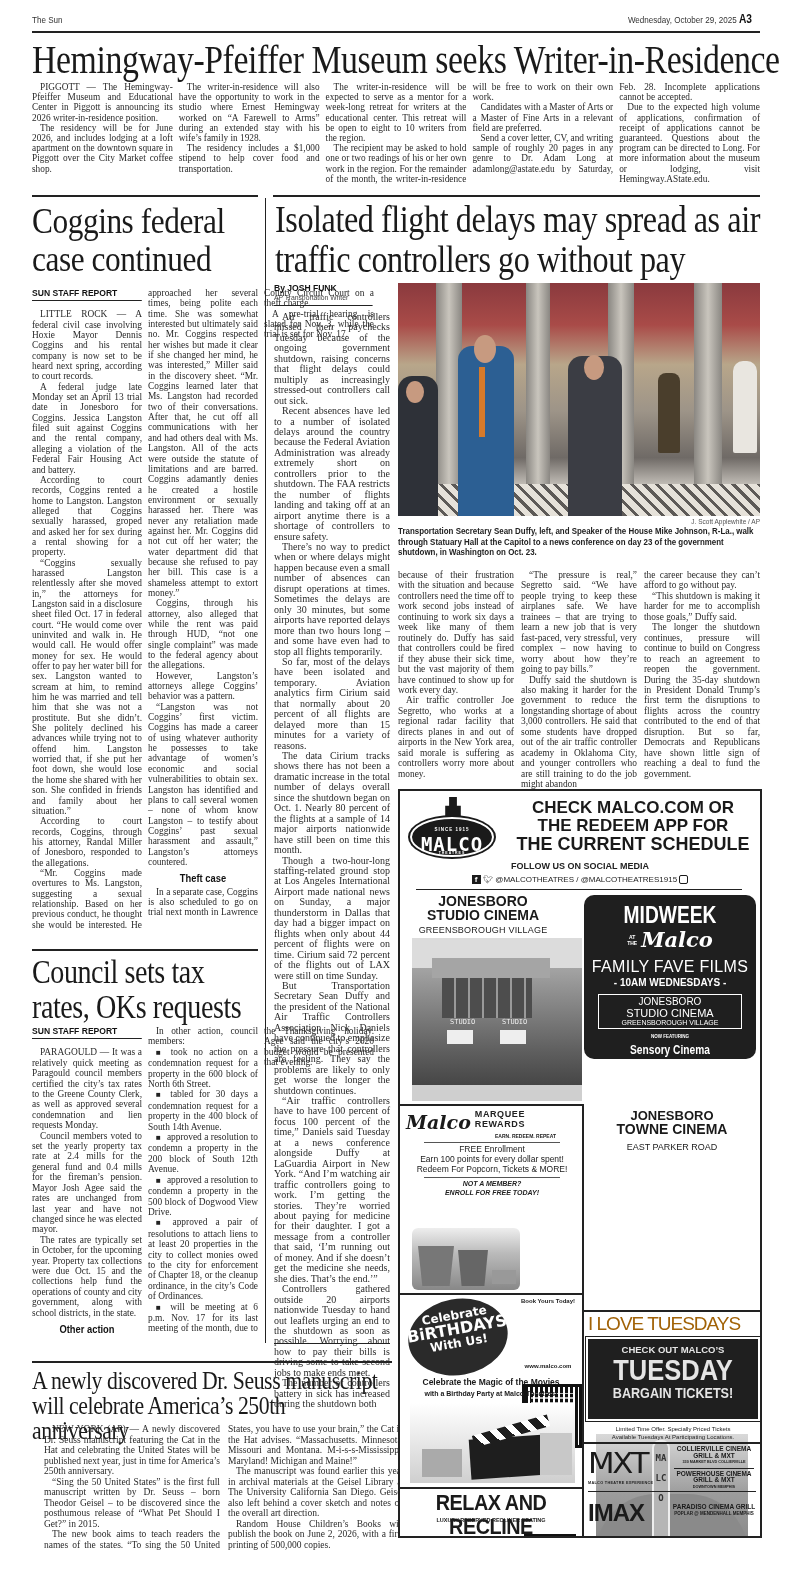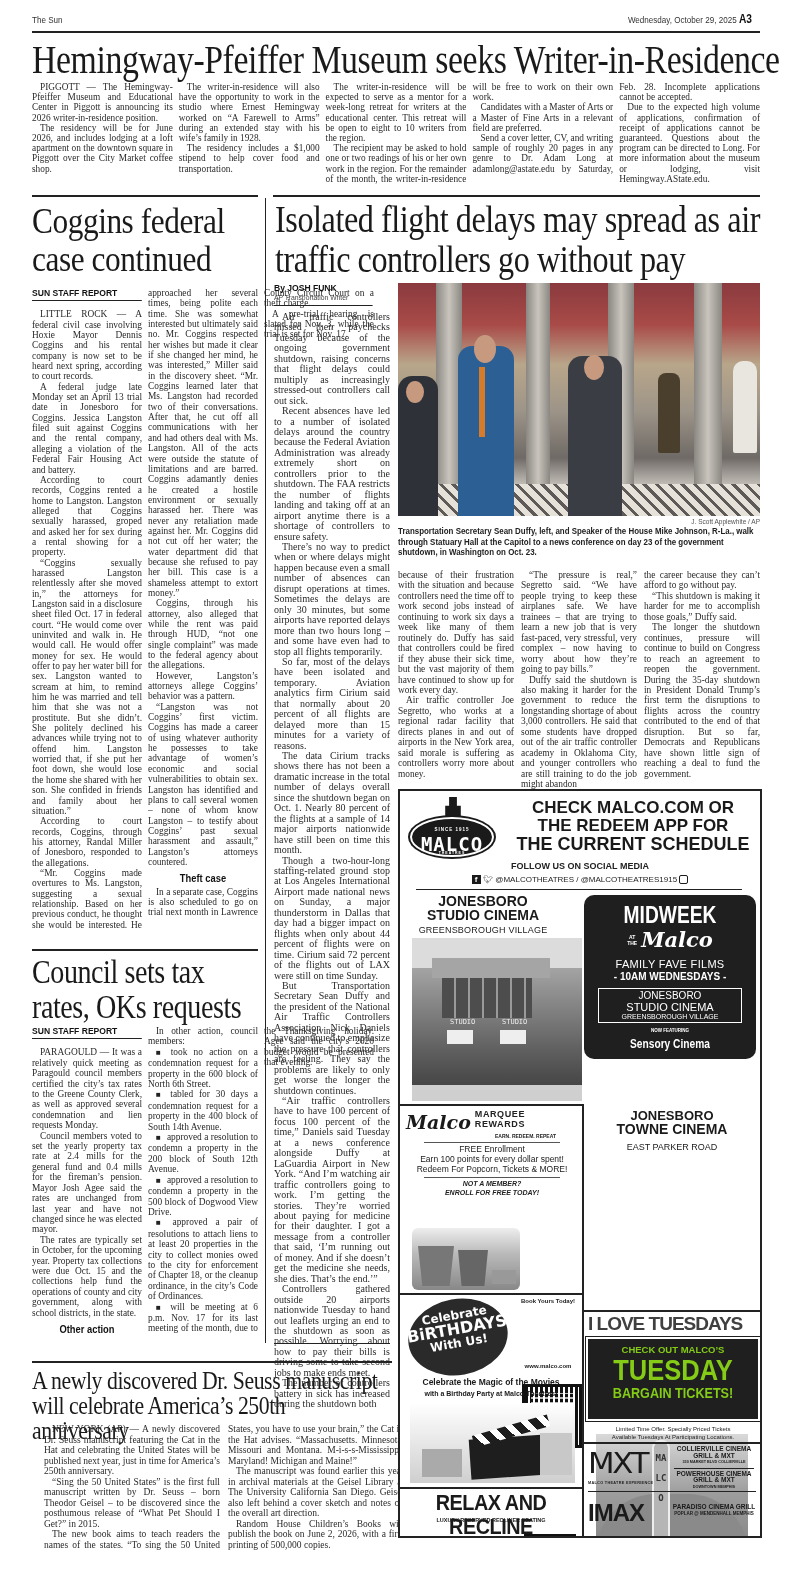--- a/index.html
+++ b/index.html
@@ -199,21 +199,21 @@
     <div class="abs" style="left:88px; top:92px; width:26px; height:14px; background:#eee;"></div>
     <div class="abs" style="left:0; right:0; bottom:0; height:16px; background:#cfcfcf;"></div>
   </div>
 
   <div class="abs dark-panel" style="left:184px; top:104px; width:172px; height:164px;">
     <div style="font-size:24px; font-weight:bold; letter-spacing:0px; margin-top:6px; transform:scaleX(0.8);">MIDWEEK</div>
     <div style="display:flex; justify-content:center; align-items:center; gap:4px; margin-top:-2px;">
       <span style="font-size:5px; width:10px; line-height:6px; font-weight:bold;">AT THE</span>
       <span style="font-family:'DejaVu Serif', serif; font-style:italic; font-size:21px; font-weight:bold;">Malco</span>
     </div>
-    <div style="font-size:11px; margin-top:6px; letter-spacing:0.3px;">FAMILY FAVE FILMS</div>
+    <div style="font-size:16px; margin-top:6px; letter-spacing:0.3px;">FAMILY FAVE FILMS</div>
     <div style="font-size:10px; font-weight:bold; margin-top:1px;">- 10AM WEDNESDAYS -</div>
     <div style="border:1.2px solid #fff; margin:6px 14px 0; padding:2px 0; line-height:1.05;">
       <div style="font-size:10px;">JONESBORO</div>
       <div style="font-size:11px;">STUDIO CINEMA</div>
       <div style="font-size:7px;">GREENSBOROUGH VILLAGE</div>
     </div>
     <div style="font-size:4.5px; font-weight:bold; margin-top:5px;">NOW FEATURING</div>
     <div style="font-size:12px; font-weight:bold; margin-top:4px; transform:scaleX(0.85);">Sensory Cinema</div>
     <div style="font-size:8px; font-weight:bold; font-style:italic; margin-top:6px;">VISIT MALCO.COM FOR INFO!</div>
   </div>
@@ -275,24 +275,24 @@
     <div style="font-size:14px;">TOWNE CINEMA</div>
   </div>
   <div class="abs cinema-sub" style="left:188px; top:351px; width:168px; font-size:9px;">EAST PARKER ROAD</div>
   <div class="abs building" style="left:196px; top:364px; width:152px; height:150px; background:linear-gradient(180deg,#d9d9d9 0%,#9c9c9c 40%,#7a7a7a 100%);">
     <div class="abs" style="left:0; top:60px; width:152px; height:90px; background:#8a8a8a; border-radius:60px 60px 0 0;"></div>
     <div class="abs" style="left:56px; top:6px; width:18px; height:120px; background:#b5b5b5; border:2px solid #eee; border-radius:8px; color:#333; font-size:9px; font-weight:bold; text-align:center; line-height:20px; padding-top:6px; word-break:break-all; font-family:'DejaVu Sans Mono', monospace;">MALCO</div>
 
   </div>
   <div class="abs" style="left:183px; top:519px; width:181px; height:1.5px; background:#222;"></div>
 
-  <div class="abs" style="left:188px; top:522px; width:172px; font-weight:bold; color:#404040; white-space:nowrap;">
+  <div class="abs" style="left:188px; top:522px; width:172px; font-weight:normal; color:#a16207; white-space:nowrap;">
     <span style="font-size:19px; letter-spacing:-1px;">I LOVE TUESDAYS</span>
   </div>
-  <div class="abs" style="left:186px; top:546px; width:174px; height:84px; background:#1f1f1f; color:#84cc16; text-align:center; font-weight:bold; border:2px solid #fff; outline:1.5px solid #1f1f1f;">
+  <div class="abs" style="left:186px; top:546px; width:174px; height:84px; background:#1f1f1f; color:#e5e5e5; text-align:center; font-weight:bold; border:2px solid #fff; outline:1.5px solid #1f1f1f;">
     <div style="font-size:9.5px; margin-top:5px;">CHECK OUT MALCO’S</div>
     <div style="font-size:30px; line-height:30px; transform:scaleX(0.85);">TUESDAY</div>
     <div style="font-size:14px; line-height:16px; transform:scaleX(0.9);">BARGAIN TICKETS!</div>
   </div>
   <div class="abs" style="left:186px; top:634px; width:174px; text-align:center; font-size:6px; line-height:8px; color:#222;">
     <div>Limited Time Offer. Specially Priced Tickets</div>
     <div>Available Tuesdays At Participating Locations.</div>
   </div>
   <div class="abs" style="left:183px; top:651px; width:181px; height:1.5px; background:#222;"></div>
 

